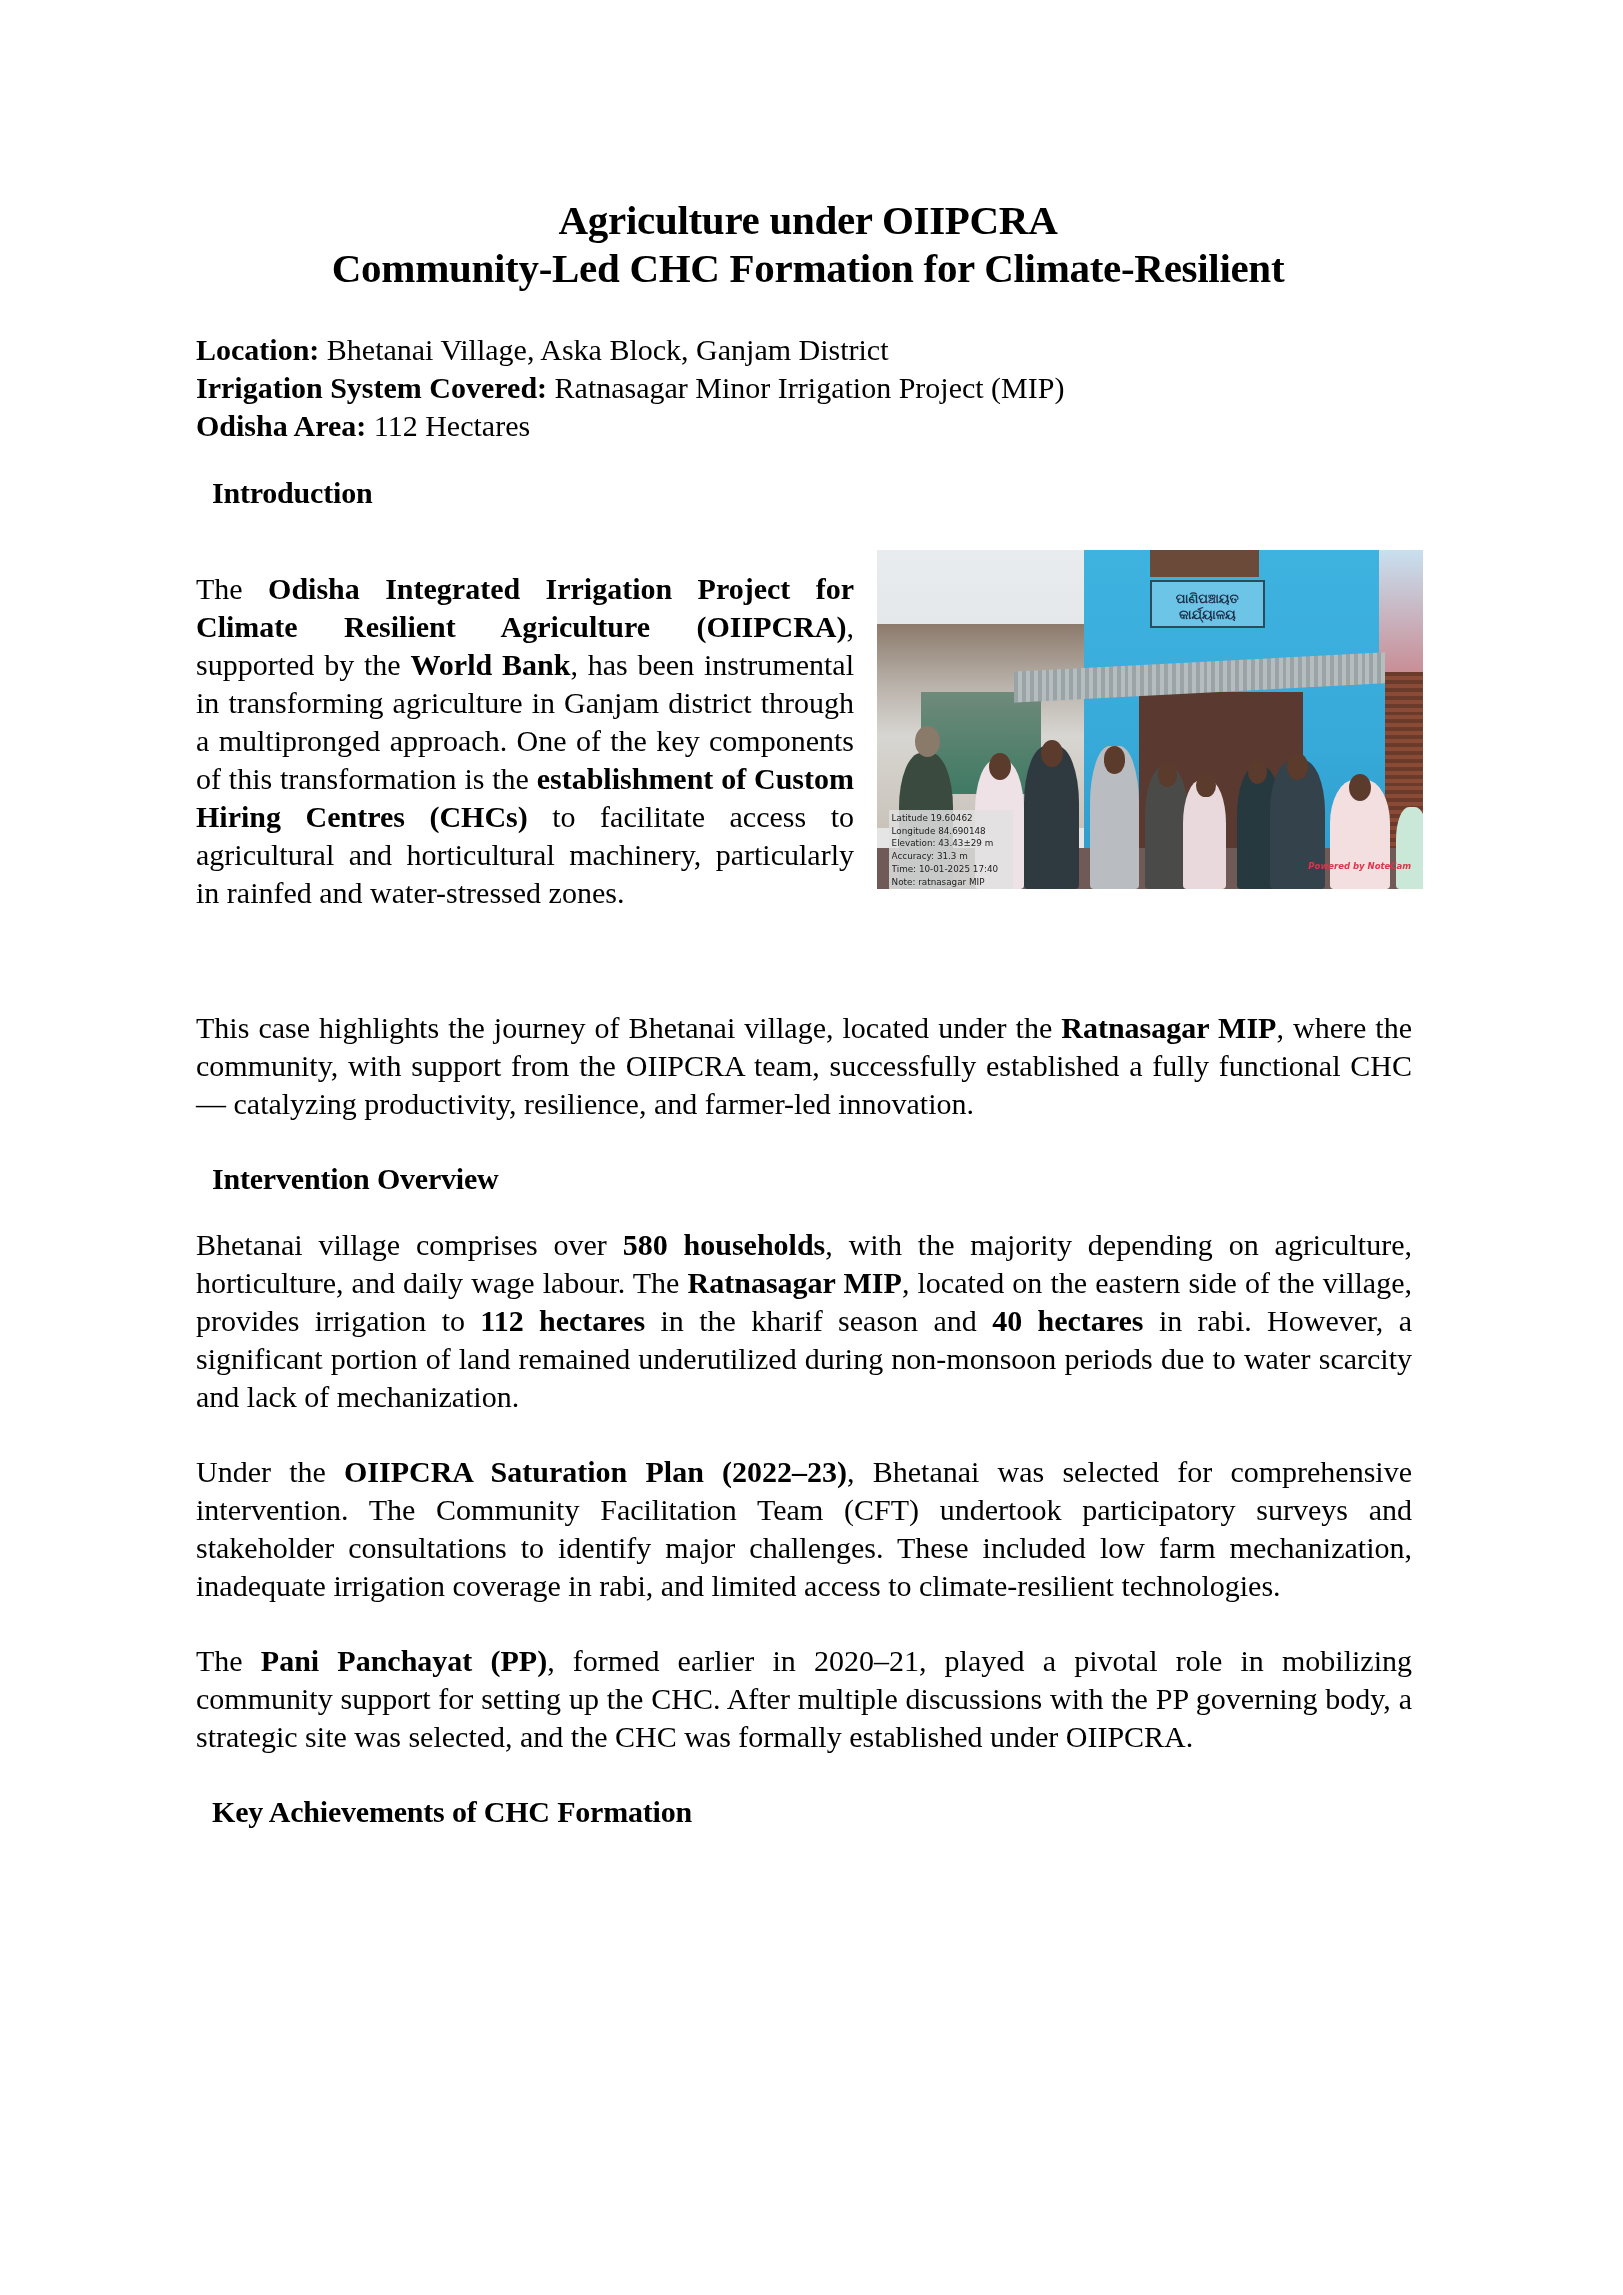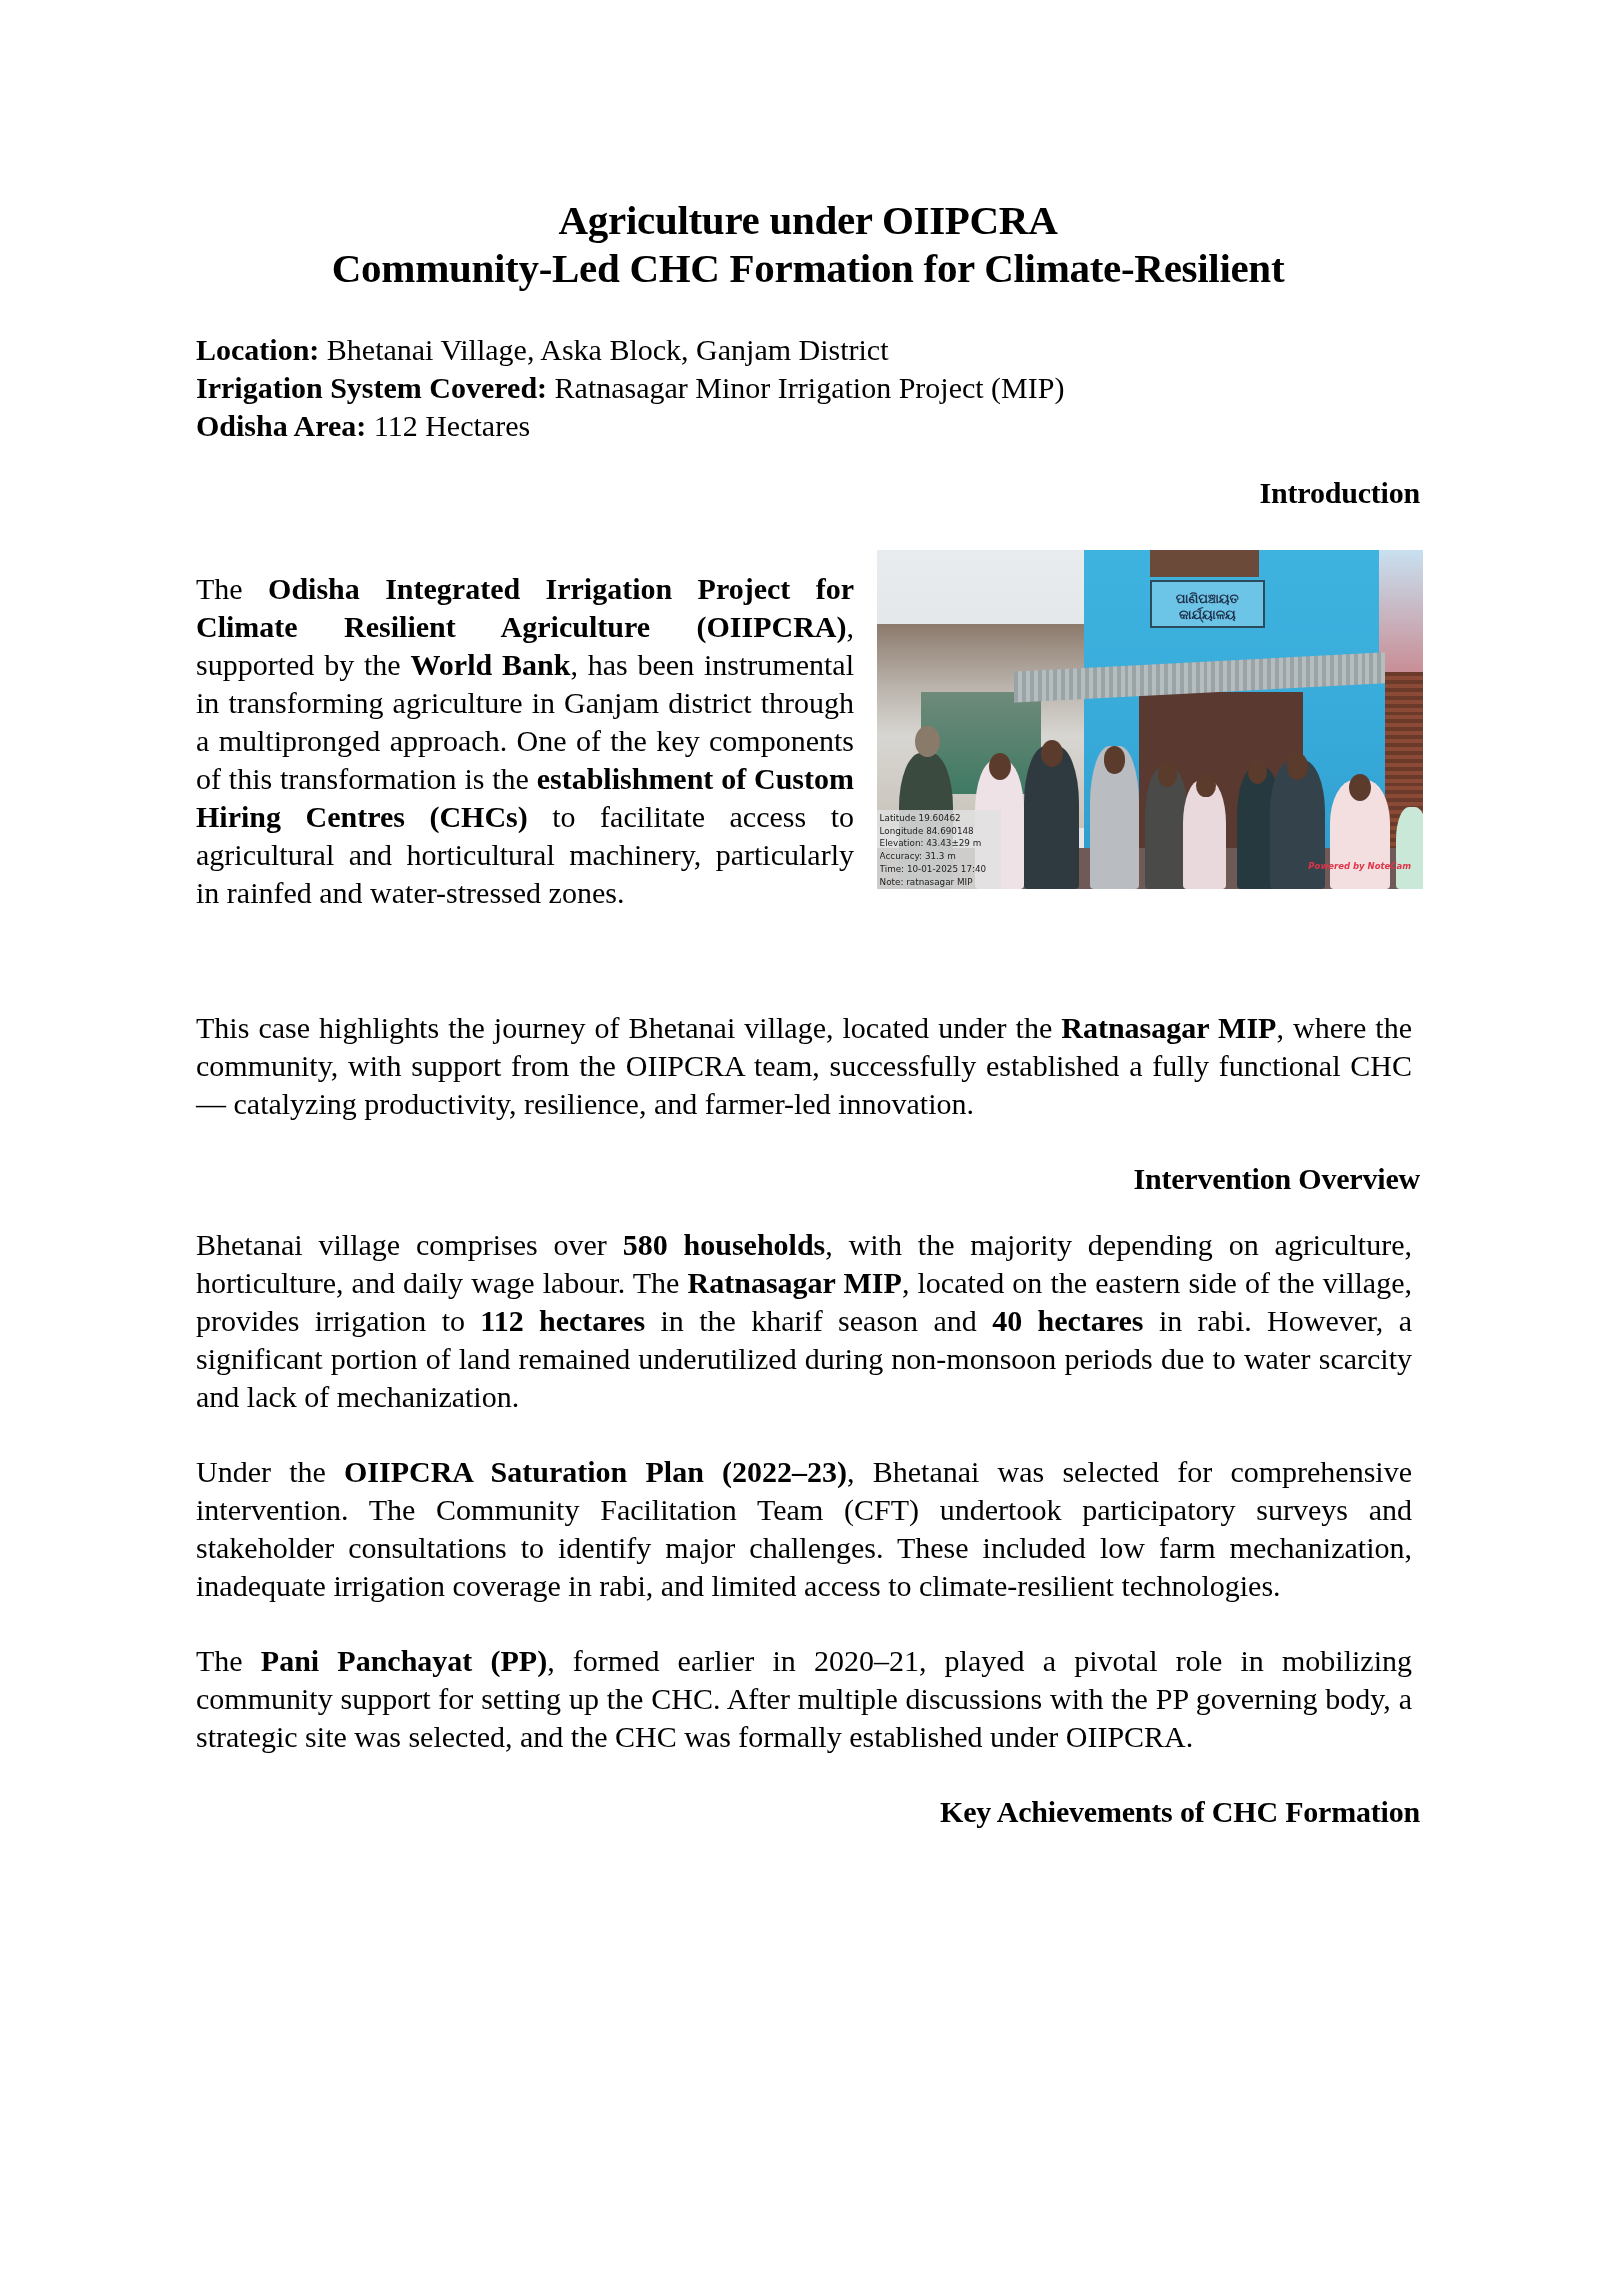--- a/index.html
+++ b/index.html
@@ -6,21 +6,21 @@
     body { width: 1623px; height: 2295px; position: relative; overflow: hidden; color: #000; }
     .page { position: absolute; left: 0; top: 0; width: 1623px; height: 2295px; background: #fff; }
     .content { position: absolute; left: 196px; top: 196px; width: 1224px; font-family: "Liberation Serif", serif; font-size: 30px; line-height: 38px; }
 
     .title { font-family: "Liberation Serif", serif; font-weight: bold; font-size: 41px; line-height: 48px; text-align: center; margin: 0 0 39px 0; letter-spacing: -0.3px; }
     .title span { display: block; }
 
     .meta p { margin: 0; }
     .meta b { font-weight: bold; }
 
-    h2 { font-family: "Liberation Serif", serif; font-weight: bold; font-size: 30px; line-height: 37px; margin: 29px 0 29px 0; letter-spacing: -0.2px; text-align: right; }
+    h2 { font-family: "Liberation Serif", serif; font-weight: bold; font-size: 30px; line-height: 37px; margin: 29px 0 29px 16px; letter-spacing: -0.2px; }
 
     p.body { margin: 0 8px 37px 0; text-align: justify; }
     p.body b { font-weight: bold; }
 
     .intro-wrap { position: relative; height: 432px; margin-bottom: 37px; }
     .intro-text { position: absolute; left: 0; top: 0; width: 658px; text-align: justify; }
     .photo { position: absolute; left: 681px; top: 9.8px; width: 546px; height: 339px; overflow: hidden; background: #e5e5e5; }
 
     .ph-sky { position:absolute; left:0; top:0; width:100%; height:48%; background: linear-gradient(180deg,#e9ecee,#dfe3e6); }
     .ph-oldhouse { position:absolute; left:0; top:22%; width:40%; height:60%; background: linear-gradient(180deg,#8c7a6c 0%,#b9b2aa 30%,#d8d6d2 55%,#c9c3ba 100%); }
@@ -29,21 +29,21 @@
     .ph-window { position:absolute; left:50%; top:0; width:20%; height:8%; background:#6b4a3a; }
     .ph-sign { position:absolute; left:50%; top:9%; width:21%; height:14%; background:#6cc4e6; border:2px solid #2d4a5a; box-sizing:border-box; color:#1f2f4a; font-family:"DejaVu Sans",sans-serif; font-size:13px; line-height:15.7px; text-align:center; padding-top:9.2px; font-weight:bold; }
     .ph-roof { position:absolute; left:25%; top:33%; width:68%; height:9%; background: repeating-linear-gradient(90deg,#9aa3a6 0 3.9px,#b6bdbf 3.9px 7.9px); transform: skewY(-3deg); }
     .ph-shop { position:absolute; left:48%; top:42%; width:30%; height:50%; background:#5a3a30; }
     .ph-shutter { position:absolute; left:93%; top:36%; width:7%; height:60%; background: repeating-linear-gradient(180deg,#6a3a2a 0 3.9px,#8a4a36 3.9px 7.9px); }
     .ph-pinkwall { position:absolute; left:92%; top:0; width:8%; height:36%; background: linear-gradient(180deg,#c8e0f0,#c98e96); }
     .ph-ground { position:absolute; left:0; top:88%; width:100%; height:12%; background:#6f5a58; }
     .ph-person { position:absolute; bottom:0; border-radius: 40% 40% 3.9px 3.9px; }
     .ph-head { position:absolute; border-radius:50%; background:#5b3b2c; }
 
-    .geo-box { position:absolute; left:0; bottom:0; width:124px; height:79px; background: rgba(225,225,225,0.85); font-family:"DejaVu Sans",sans-serif; font-size:8.8px; line-height:12.8px; color:#222; padding:2px 2.6px; box-sizing:border-box;margin-top:43px; }
+    .geo-box { position:absolute; left:12px; bottom:0; width:124px; height:79px; background: rgba(225,225,225,0.85); font-family:"DejaVu Sans",sans-serif; font-size:8.8px; line-height:12.8px; color:#222; padding:2px 2.6px; box-sizing:border-box;margin-top:43px; }
     .geo-box div { white-space: nowrap; overflow: hidden; }
     .watermark { position:absolute; right:11.8px; bottom:3.9px; font-family:"DejaVu Sans",sans-serif; font-size:8.5px; color:#e0344a; font-weight:bold; font-style: italic; }
   </style>
 </head>
 <body>
 
 <div class="page">
   <div class="content">
 
     <h1 class="title">

